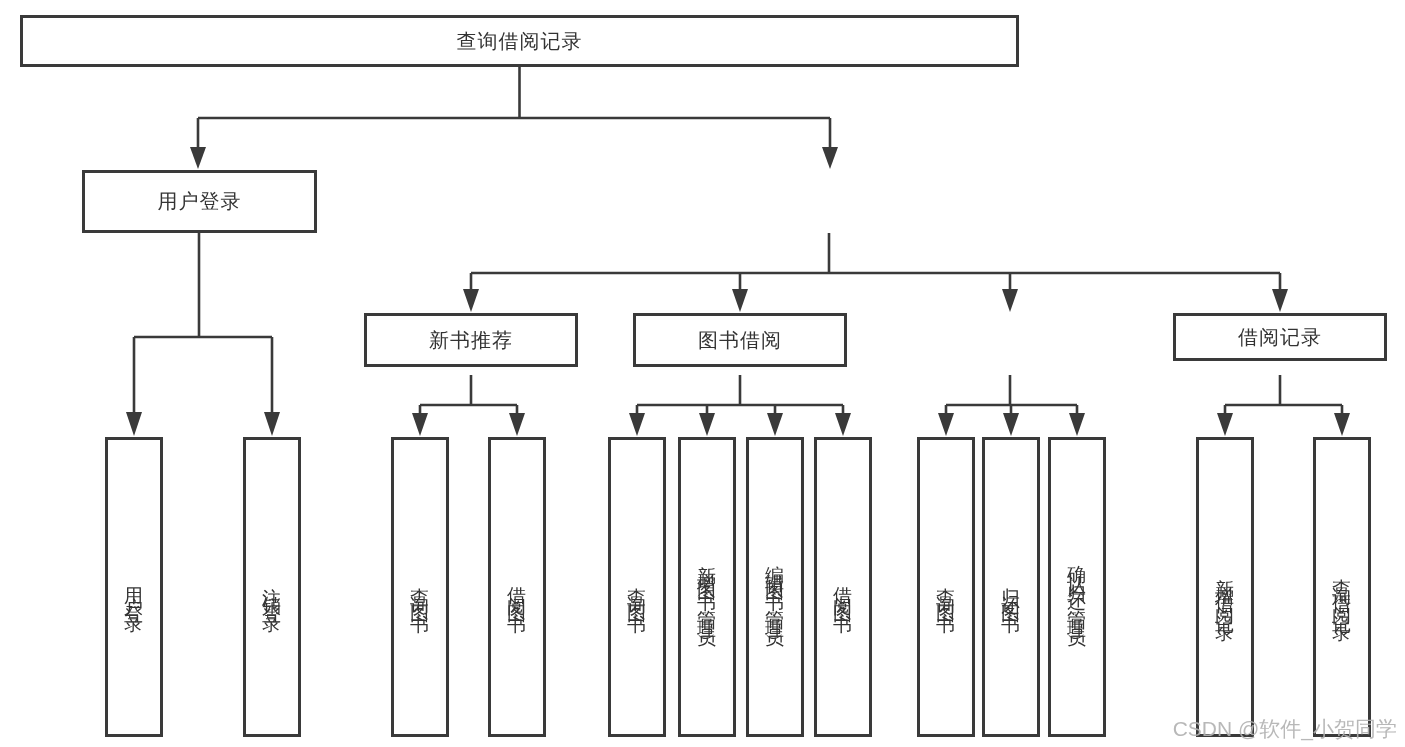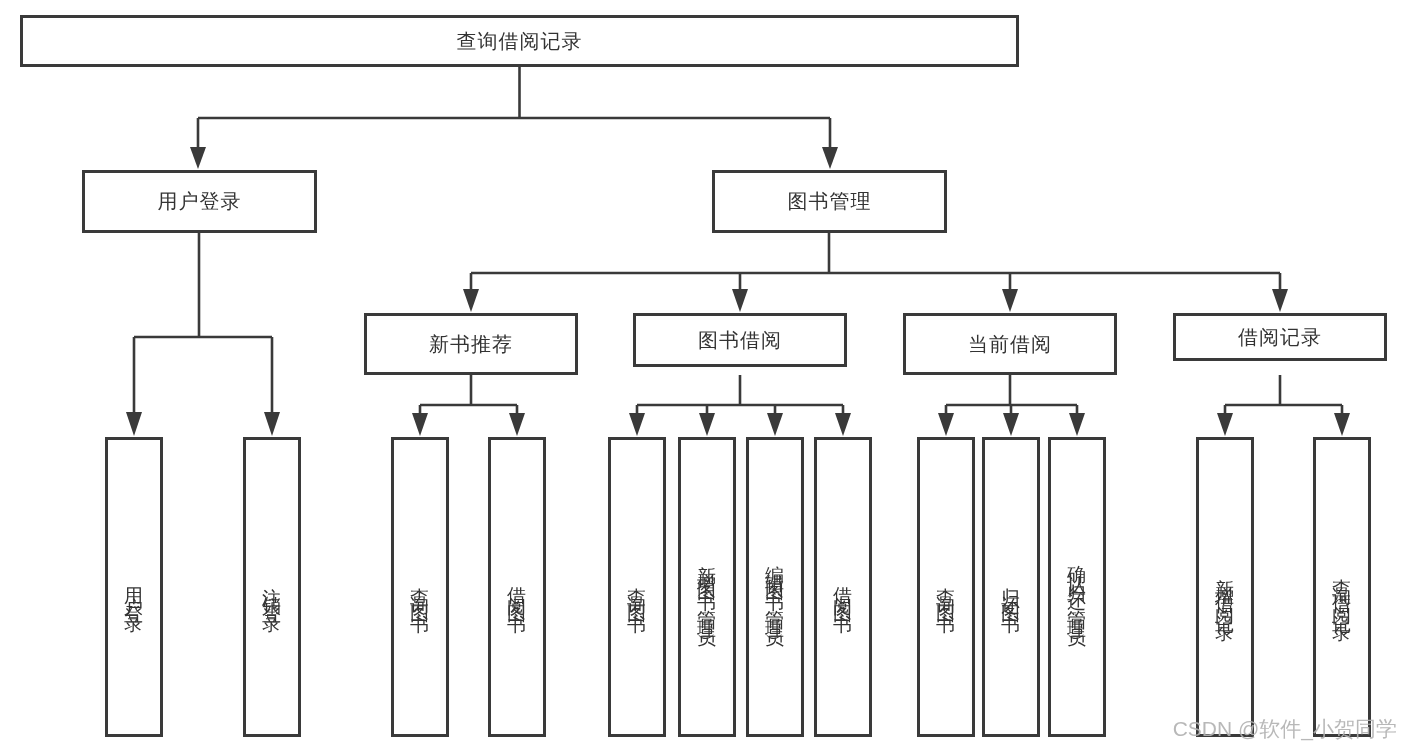--- a/index.html
+++ b/index.html
@@ -121,25 +121,23 @@
       <polygon points="1069,413 1085,413 1077,436"></polygon>
 
       <polygon points="1217,413 1233,413 1225,436"></polygon>
       <polygon points="1334,413 1350,413 1342,436"></polygon>
     </g>
   </svg>
 
   <div class="box h-box" style="left:20px; top:15px; width:999px; height:52px;">查询借阅记录</div>
 
   <div class="box h-box" style="left:82px; top:170px; width:235px; height:63px;">用户登录</div>
-  <div class="box h-box" style="left:712px; top:170px; width:235px; height:63px;">图书管理</div>
 
-  <div class="box h-box" style="left:364px; top:313px; width:214px; height:62px;">新书推荐</div>
+  <div class="box h-box" style="left:364px; top:313px; width:214px; height:54px;">新书推荐</div>
   <div class="box h-box" style="left:633px; top:313px; width:214px; height:54px;">图书借阅</div>
-  <div class="box h-box" style="left:903px; top:313px; width:214px; height:62px;">当前借阅</div>
   <div class="box h-box" style="left:1173px; top:313px; width:214px; height:48px;">借阅记录</div>
 
   <div class="box v-box" style="left:105px; top:437px; width:58px; height:300px;">用户登录</div>
   <div class="box v-box" style="left:243px; top:437px; width:58px; height:300px;">注销登录</div>
 
   <div class="box v-box" style="left:391px; top:437px; width:58px; height:300px;">查询图书</div>
   <div class="box v-box" style="left:488px; top:437px; width:58px; height:300px;">借阅图书</div>
 
   <div class="box v-box" style="left:608px; top:437px; width:58px; height:300px;">查询图书</div>
   <div class="box v-box" style="left:678px; top:437px; width:58px; height:300px;">新增图书（管理员）</div>

